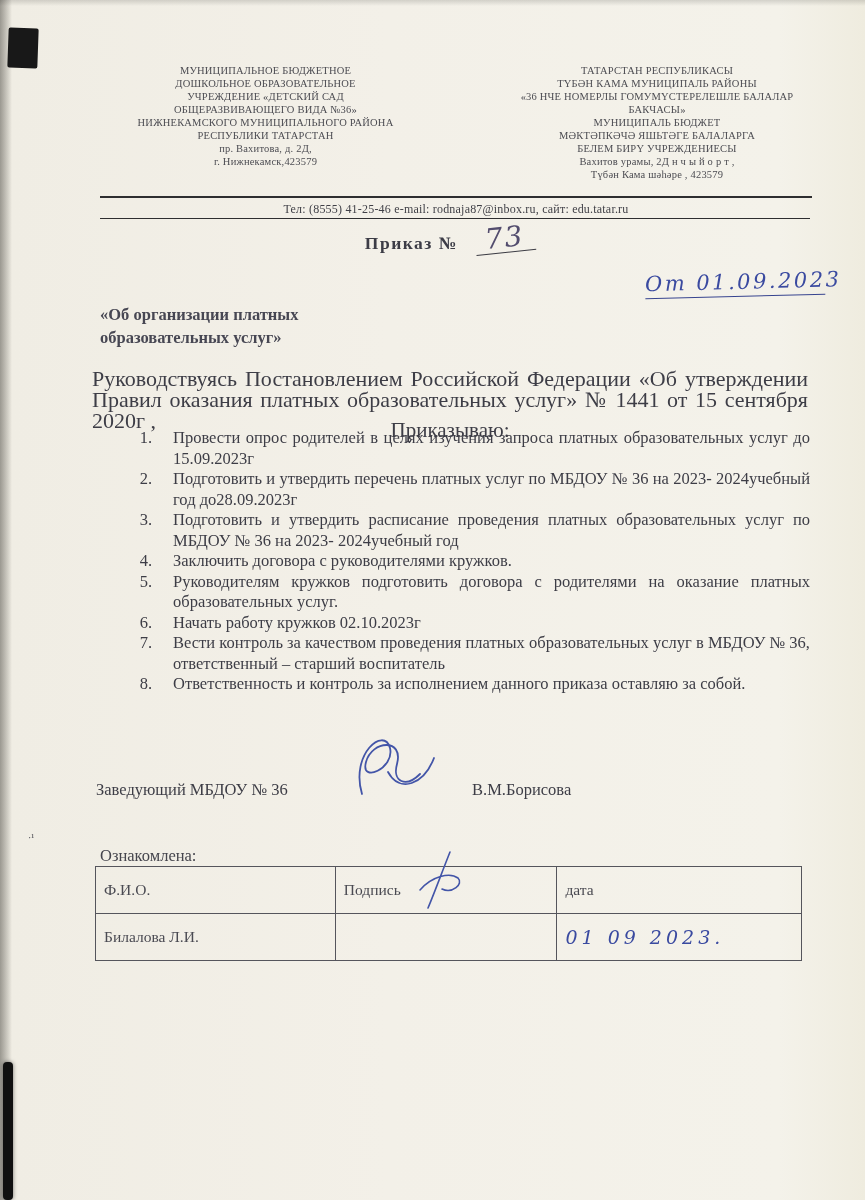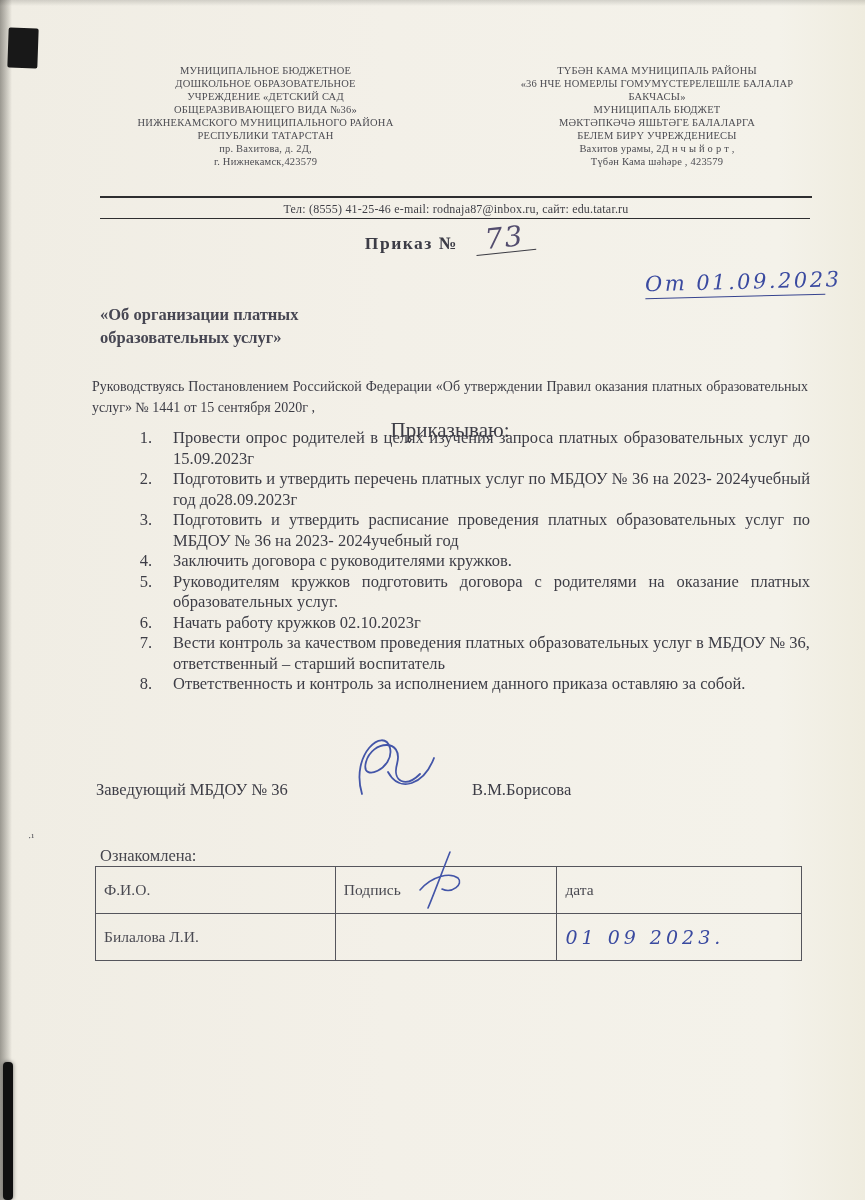--- a/index.html
+++ b/index.html
@@ -27,21 +27,21 @@
   .contact{position:absolute;left:100px;top:202px;width:712px;text-align:center;font-size:12px;color:#3f3f46;letter-spacing:.2px;}
 
   
   .prikaz{position:absolute;left:300px;top:228px;width:300px;text-align:center;font-weight:bold;font-size:17.5px;letter-spacing:1.5px;color:#3c3c46;}
   .hand{font-family:"DejaVu Serif", serif;font-style:italic;}
   .hand-num{display:inline-block;font-size:28px;line-height:24px;color:#534d6e;transform:rotate(-6deg);border-bottom:1.6px solid #3c3c44;padding:0 10px 2px 10px;position:relative;top:-2px;font-weight:normal;letter-spacing:2px;}
   .hand-date{position:absolute;left:645px;top:268px;width:180px;font-size:21px;line-height:28px;color:#3a4aa0;letter-spacing:2.5px;border-bottom:1.8px solid #37448f;transform:rotate(-1.5deg);white-space:nowrap;}
 
   
   .subject{position:absolute;left:100px;top:303px;width:420px;font-weight:bold;font-size:16.5px;line-height:23px;color:#474753;}
-  .para{position:absolute;left:92px;top:376px;width:716px;font-size:14px;line-height:21px;text-align:justify;color:#3d3d46;}
+  .para{position:absolute;left:92px;top:368px;width:716px;font-size:22px;line-height:21px;text-align:justify;color:#3d3d46;}
   .resolve{position:absolute;left:92px;top:406px;width:716px;font-size:21px;text-align:center;color:#3d3d46;margin-top:12px;}
   .olist{position:absolute;left:120px;top:428px;width:690px;display:flex;flex-direction:column;}
   .li{display:flex;font-size:16.5px;line-height:20.5px;color:#3d3d46;}
   .num{width:32px;flex:none;text-align:right;padding-right:9px;}
   .itxt{flex:1;text-align:justify;margin-left:12px;}
 
   
   .director-pos{position:absolute;left:96px;top:780px;font-size:16.5px;color:#3d3d46;}
   .director-name{position:absolute;left:472px;top:780px;font-size:16.5px;color:#3d3d46;}
   .sig{position:absolute;}
@@ -68,20 +68,21 @@
     <div class="hl">МУНИЦИПАЛЬНОЕ БЮДЖЕТНОЕ</div>
     <div class="hl">ДОШКОЛЬНОЕ ОБРАЗОВАТЕЛЬНОЕ</div>
     <div class="hl">УЧРЕЖДЕНИЕ «ДЕТСКИЙ САД</div>
     <div class="hl">ОБЩЕРАЗВИВАЮЩЕГО ВИДА  №36»</div>
     <div class="hl">НИЖНЕКАМСКОГО МУНИЦИПАЛЬНОГО РАЙОНА</div>
     <div class="hl">РЕСПУБЛИКИ  ТАТАРСТАН</div>
     <div class="hl">пр. Вахитова, д. 2Д,</div>
     <div class="hl">г. Нижнекамск,423579</div>
   </div>
   <div class="hdr hdr-right">
+    <div class="hl">ТАТАРСТАН РЕСПУБЛИКАСЫ</div>
     <div class="hl">ТҮБӘН КАМА МУНИЦИПАЛЬ РАЙОНЫ</div>
     <div class="hl">«36 НЧЕ НОМЕРЛЫ ГОМУМҮСТЕРЕЛЕШЛЕ БАЛАЛАР</div>
     <div class="hl">БАКЧАСЫ»</div>
     <div class="hl">МУНИЦИПАЛЬ БЮДЖЕТ</div>
     <div class="hl">МӘКТӘПКӘЧӘ ЯШЬТӘГЕ БАЛАЛАРГА</div>
     <div class="hl">БЕЛЕМ БИРҮ УЧРЕЖДЕНИЕСЫ</div>
     <div class="hl">Вахитов урамы,  2Д  н ч ы  й о р т ,</div>
     <div class="hl">Түбән Кама шәһәре , 423579</div>
   </div>
 

